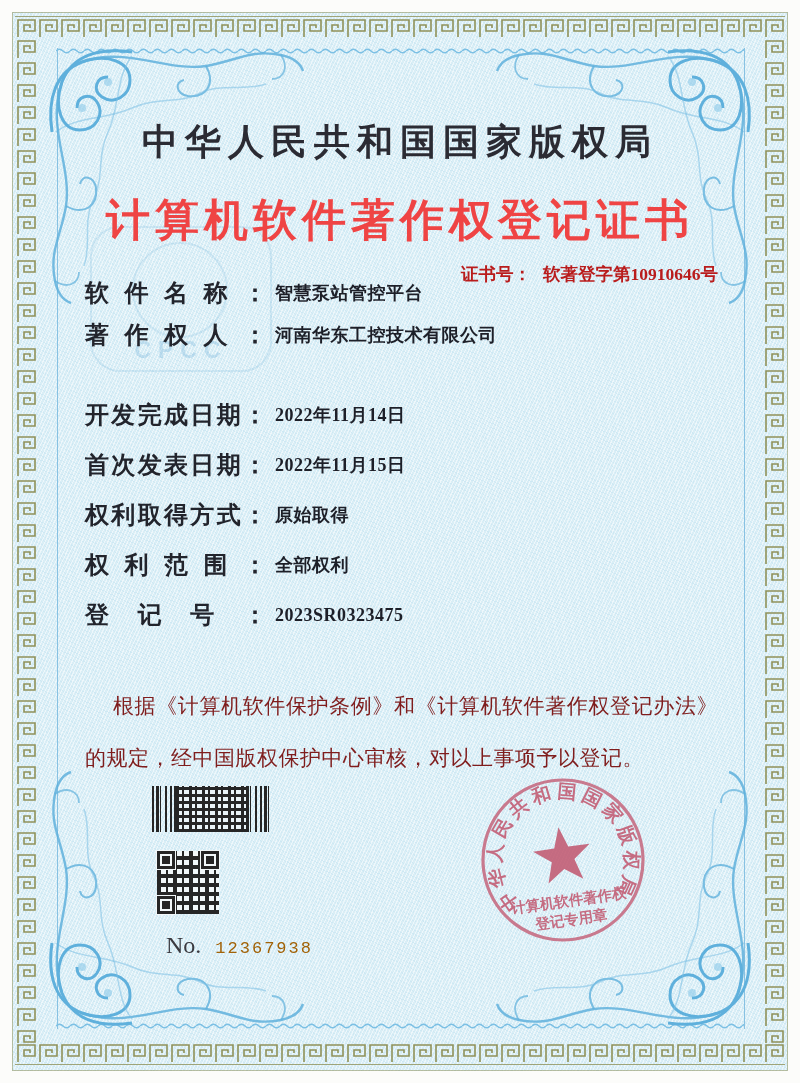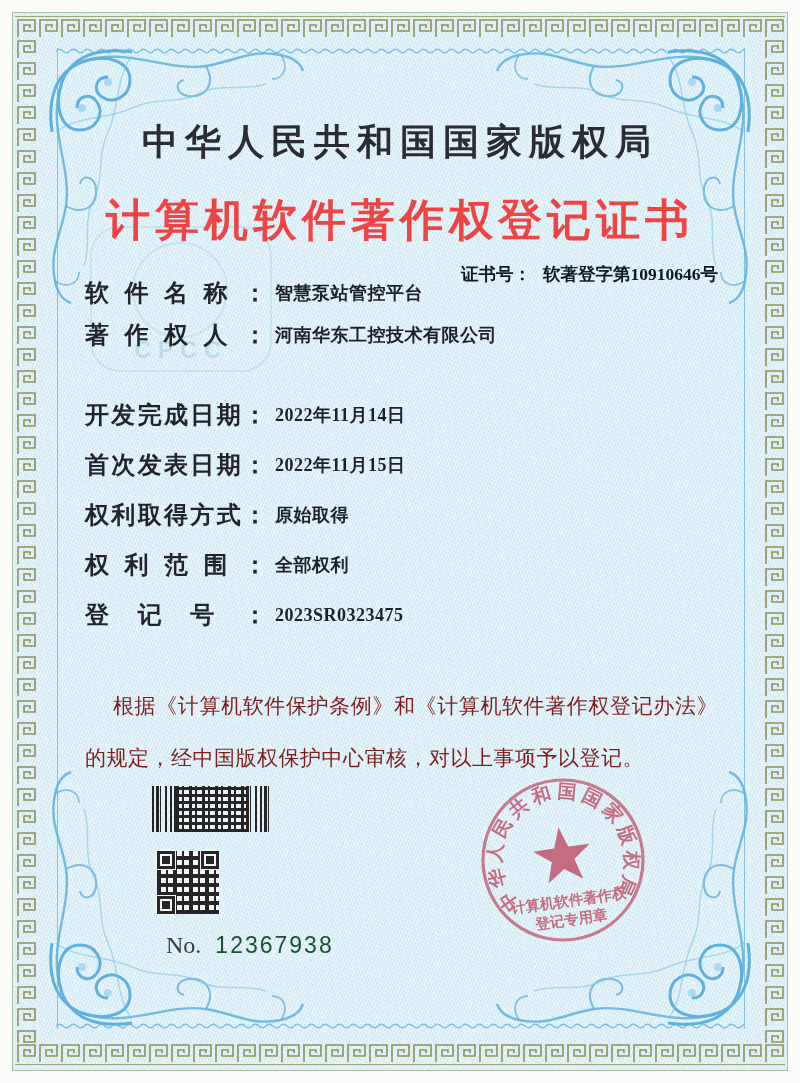--- a/index.html
+++ b/index.html
@@ -36,21 +36,21 @@
   .watermark .wm-ring{position:absolute;left:40px;top:14px;width:92px;height:92px;border-radius:50%;
              border:2px solid rgba(125,185,220,.55);}
   .watermark .wm-text{position:absolute;left:0;right:0;bottom:6px;text-align:center;
              font-family:"Liberation Sans",sans-serif;font-weight:bold;font-size:23px;
              letter-spacing:7px;color:rgba(110,175,215,.75);}
   
   .header{position:absolute;left:0;right:0;top:118px;text-align:center;z-index:2;}
   .authority{font-size:36px;font-weight:700;letter-spacing:7px;color:#2b2b33;}
   .cert-title{font-size:44px;font-weight:700;letter-spacing:5px;color:#ef4444;margin-top:24px;}
   .certno{margin-top:12px;padding-right:82px;display:flex;justify-content:flex-end;gap:12px;
-          font-size:17.5px;font-weight:700;color:#0f172a;}
+          font-size:17.5px;font-weight:700;color:#b91c1c;}
   
   .fields{position:absolute;left:85px;right:80px;top:278px;z-index:2;}
   .frow{display:flex;align-items:flex-start;}
   .frow:nth-child(2){margin-top:12px;}
   .frow:nth-child(3){margin-top:50px;}
   .frow:nth-child(n+4){margin-top:20px;}
   .flabel{display:inline-flex;justify-content:space-between;width:182px;flex:0 0 182px;
           font-size:24px;font-weight:700;line-height:30px;color:#22242c;}
   .fval{display:flex;flex-direction:column;margin-left:8px;
         font-size:18px;font-weight:600;line-height:30px;color:#1d1f28;letter-spacing:.5px;}
@@ -72,21 +72,21 @@
       background-image:
         repeating-linear-gradient(0deg,#262626 0 4px,transparent 4px 9px),
         repeating-linear-gradient(90deg,#262626 0 4px,transparent 4px 9px,#262626 9px 11px,transparent 11px 16px);}
   .qr-finder{position:absolute;width:20px;height:20px;background:#f2f8fa;padding:1px;box-sizing:border-box;}
   .qr-finder>div{width:100%;height:100%;border:3px solid #262626;box-sizing:border-box;position:relative;}
   .qr-finder>div::after{content:"";position:absolute;inset:2px;background:#262626;}
   .qr-tl{left:-1px;top:-1px;} .qr-tr{right:-1px;top:-1px;} .qr-bl{left:-1px;bottom:-1px;}
   
   .serial{position:absolute;left:133px;top:932px;display:flex;align-items:baseline;gap:14px;z-index:2;}
   .serial-label{font-size:24px;color:#3a3a40;margin-left:33px;}
-  .serial-value{font-family:Liberation Sans, sans-serif;font-size:23px;letter-spacing:2px;color:#14532d;}
+  .serial-value{font-family:Liberation Mono, monospace;font-size:17px;letter-spacing:2px;color:#a16207;}
   
   .seal{position:absolute;left:478px;top:775px;width:170px;height:170px;z-index:3;
         transform:rotate(-8deg);opacity:.88;}
   .issue-date{position:absolute;left:472px;top:938px;width:182px;text-align:center;z-index:2;
         font-size:23px;font-weight:700;letter-spacing:1px;color:#1d1f26;}
   .defs-holder{position:absolute;width:0;height:0;overflow:hidden;}
 </style>
 </head>
 <body>
 

